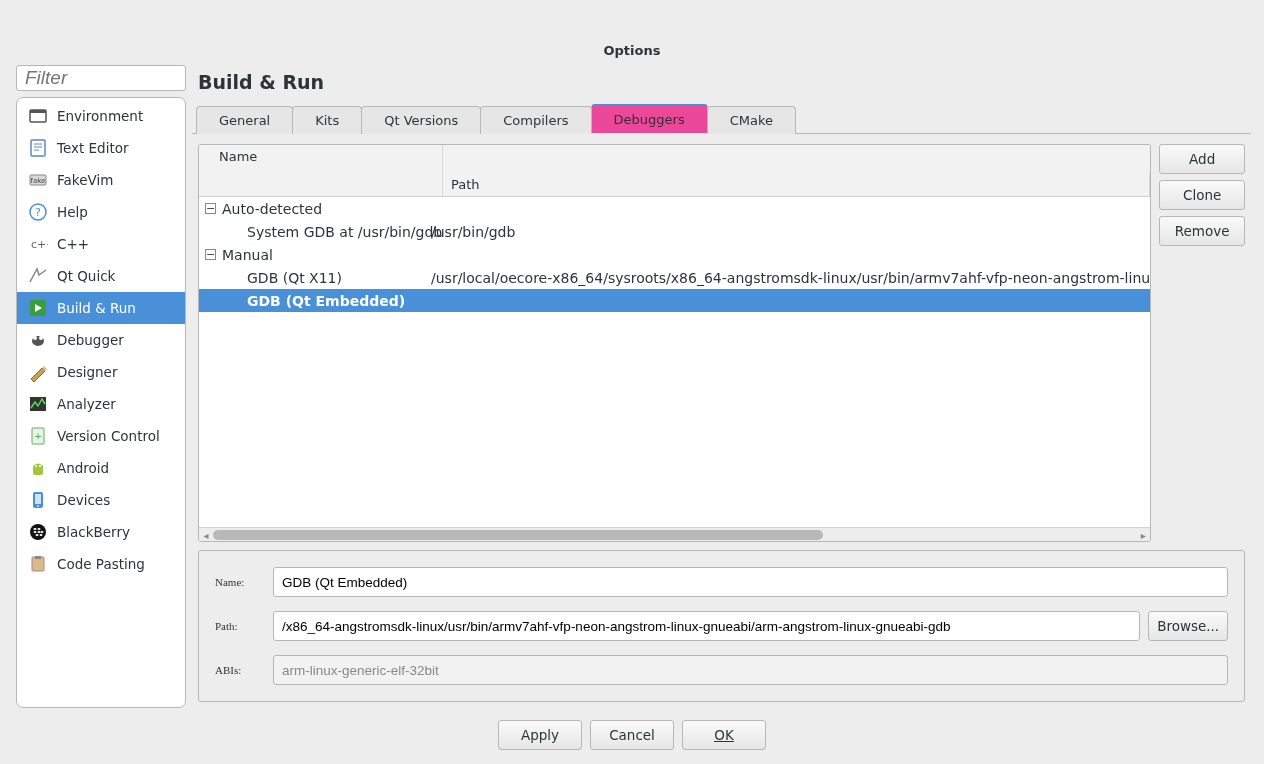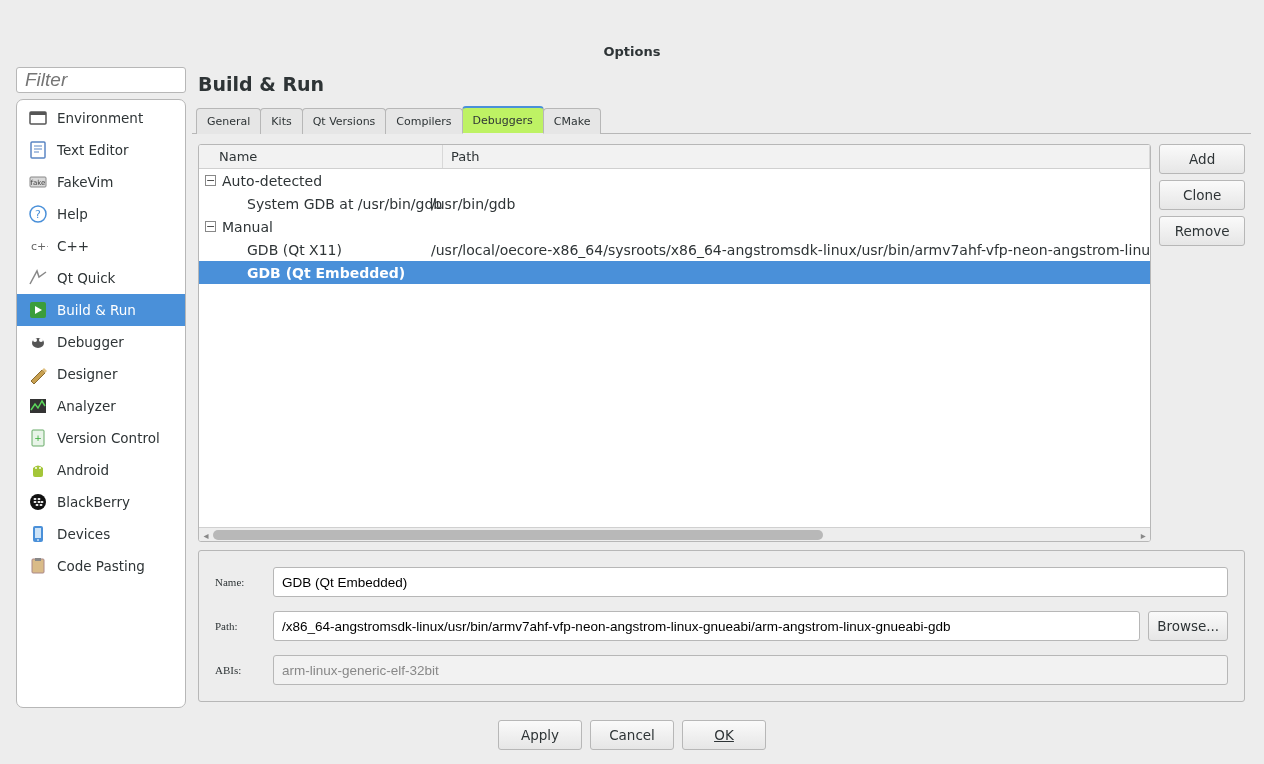--- a/index.html
+++ b/index.html
@@ -88,34 +88,34 @@
     padding: 6px 6px 10px 6px;
     color: #2e3436;
   }
   .tabs {
     display: flex;
     align-items: flex-end;
     border-bottom: 1px solid #b7b7b7;
     padding-left: 4px;
   }
   .tab {
-    padding: 6px 10px;
+    padding: 6px 22px;
     background: #e6e6e6;
     border: 1px solid #b7b7b7;
     border-bottom: none;
     border-radius: 4px 4px 0 0;
     margin-right: 0;
     position: relative;
     top: 1px;
-    font-size: 11px;
+    font-size: 13px;
     cursor: default;
   }
   .tab + .tab { margin-left: -1px; }
   .tab.active {
-    background: #bef264;
+    background: #ec4899;
     border-bottom: 1px solid #ededed;
     border-top: 2px solid #4a90d9;
     z-index: 1;
   }
   .tab-content {
     flex: 1;
     display: flex;
     flex-direction: column;
     padding: 10px 6px 6px 6px;
     gap: 8px;
@@ -138,21 +138,21 @@
     display: flex;
     background: #f2f2f2;
     border-bottom: 1px solid #d0d0d0;
     font-size: 13px;
   }
   .tree-header .col {
     padding: 4px 8px;
     border-right: 1px solid #d8d8d8;
   }
   .tree-header .col.name { width: 232px; margin-left: 12px; }
-  .tree-header .col.path { flex: 1; }
+  .tree-header .col.path { flex: 1; margin-top: 28px; }
   .tree-body {
     flex: 1;
     overflow: hidden;
   }
   .tree-row {
     display: flex;
     align-items: center;
     font-size: 14px;
     height: 23px;
     white-space: nowrap;
@@ -375,43 +375,43 @@
               <path d="M5 8 Q10 3 15 8 L15 15 Q15 17 13 17 L7 17 Q5 17 5 15 Z" fill="#a4c639"></path>
               <circle cx="8" cy="8" r="1" fill="#fff"></circle>
               <circle cx="12" cy="8" r="1" fill="#fff"></circle>
             </svg>
           </span>
           <span>Android</span>
         </div>
         <div class="sidebar-item">
           <span class="icon">
             <svg class="icon-svg" viewBox="0 0 20 20">
+              <rect x="5" y="2" width="10" height="16" rx="2" fill="#4a90d9"></rect>
+              <rect x="7" y="4" width="6" height="10" fill="#cde3f7"></rect>
+              <circle cx="10" cy="16" r="1" fill="#cde3f7"></circle>
+            </svg>
+          </span>
+          <span>Devices</span>
+        </div>
+        <div class="sidebar-item">
+          <span class="icon">
+            <svg class="icon-svg" viewBox="0 0 20 20">
               <circle cx="10" cy="10" r="8" fill="#111"></circle>
               <g fill="#fff">
                 <ellipse cx="7" cy="7" rx="1.5" ry="1"></ellipse>
                 <ellipse cx="11" cy="7" rx="1.5" ry="1"></ellipse>
                 <ellipse cx="7" cy="10" rx="1.5" ry="1"></ellipse>
                 <ellipse cx="11" cy="10" rx="1.5" ry="1"></ellipse>
                 <ellipse cx="14" cy="10" rx="1.5" ry="1"></ellipse>
                 <ellipse cx="9" cy="13" rx="1.5" ry="1"></ellipse>
                 <ellipse cx="13" cy="13" rx="1.5" ry="1"></ellipse>
               </g>
             </svg>
           </span>
           <span>BlackBerry</span>
-        </div>
-        <div class="sidebar-item">
-          <span class="icon">
-            <svg class="icon-svg" viewBox="0 0 20 20">
-              <rect x="5" y="2" width="10" height="16" rx="2" fill="#4a90d9"></rect>
-              <rect x="7" y="4" width="6" height="10" fill="#cde3f7"></rect>
-              <circle cx="10" cy="16" r="1" fill="#cde3f7"></circle>
-            </svg>
-          </span>
-          <span>Devices</span>
         </div>
         <div class="sidebar-item">
           <span class="icon">
             <svg class="icon-svg" viewBox="0 0 20 20">
               <rect x="4" y="3" width="12" height="14" rx="1" fill="#d9bb88" stroke="#a88"></rect>
               <rect x="7" y="2" width="6" height="3" fill="#888"></rect>
             </svg>
           </span>
           <span>Code Pasting</span>
         </div>

